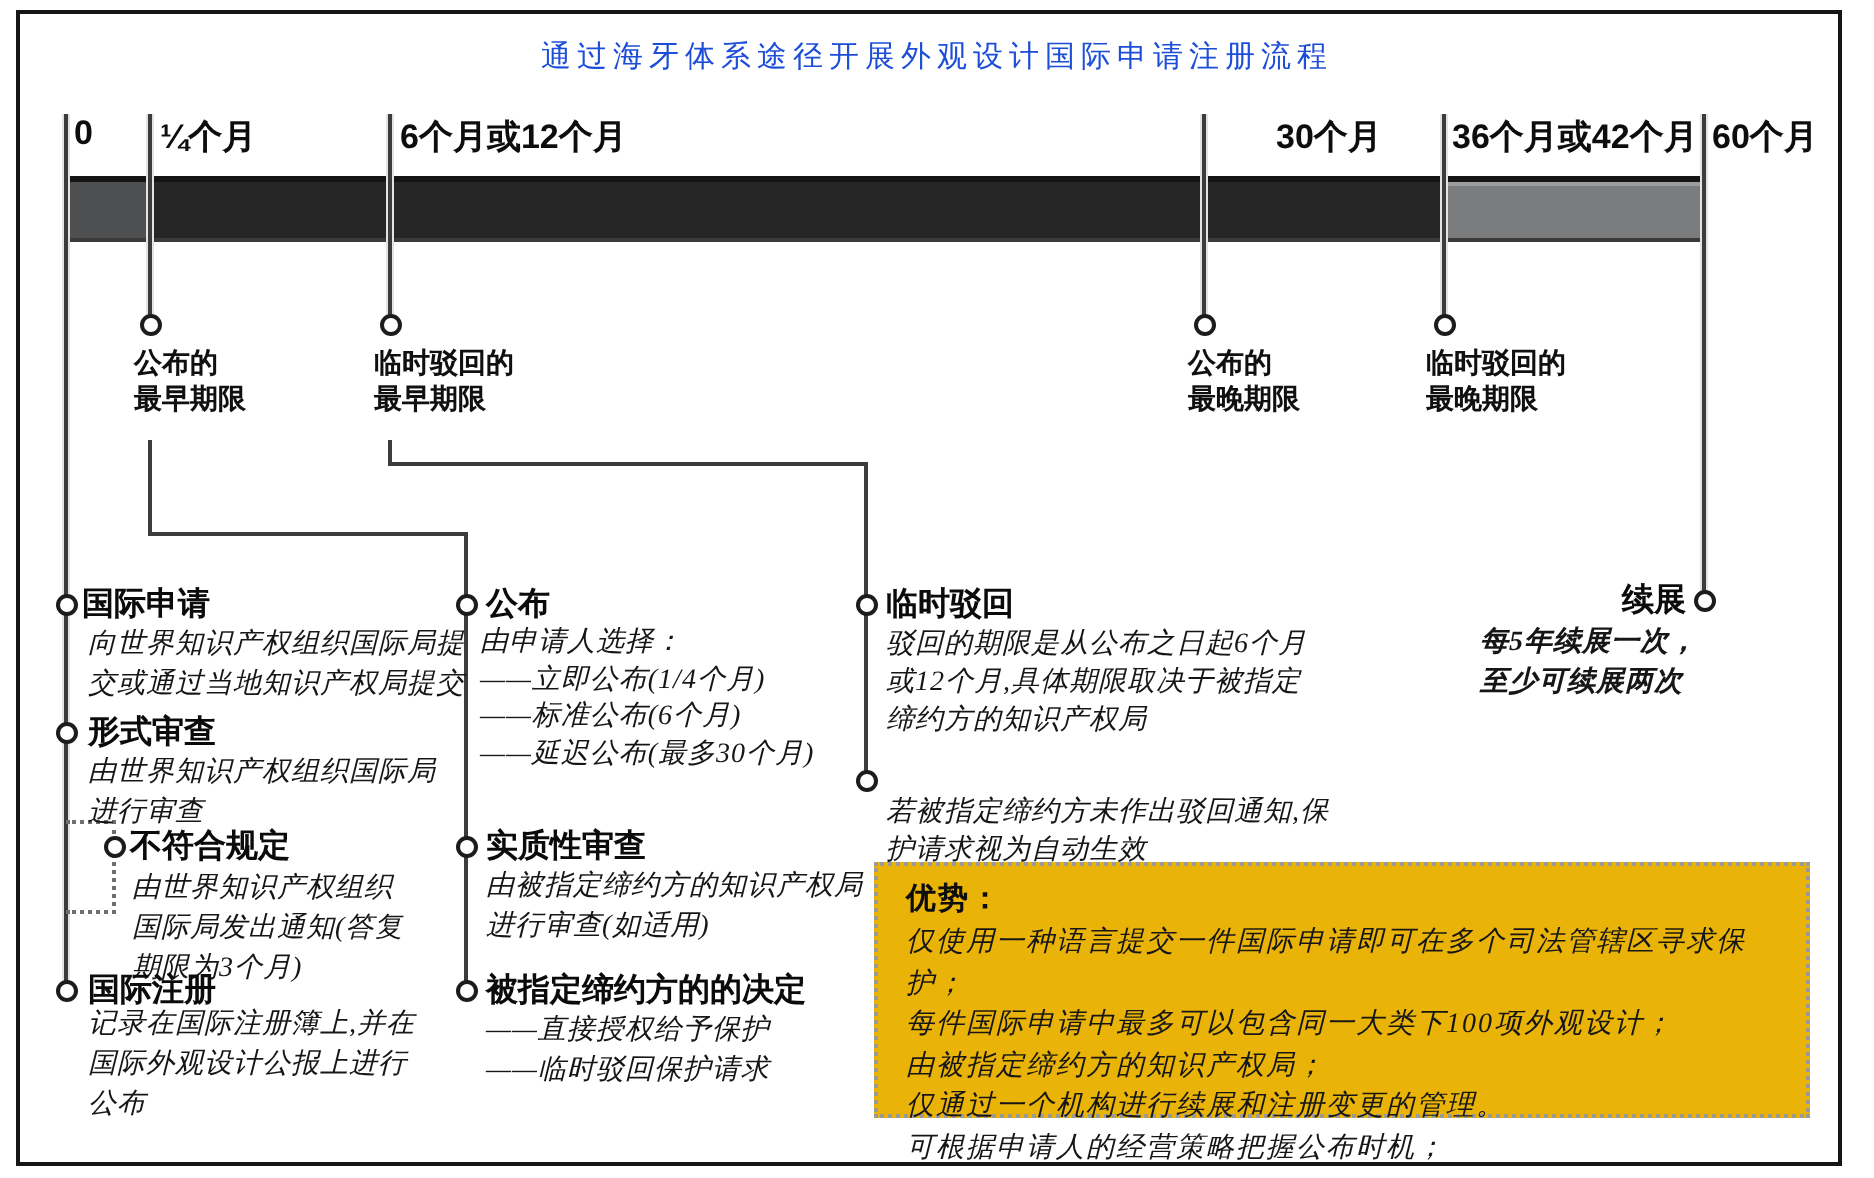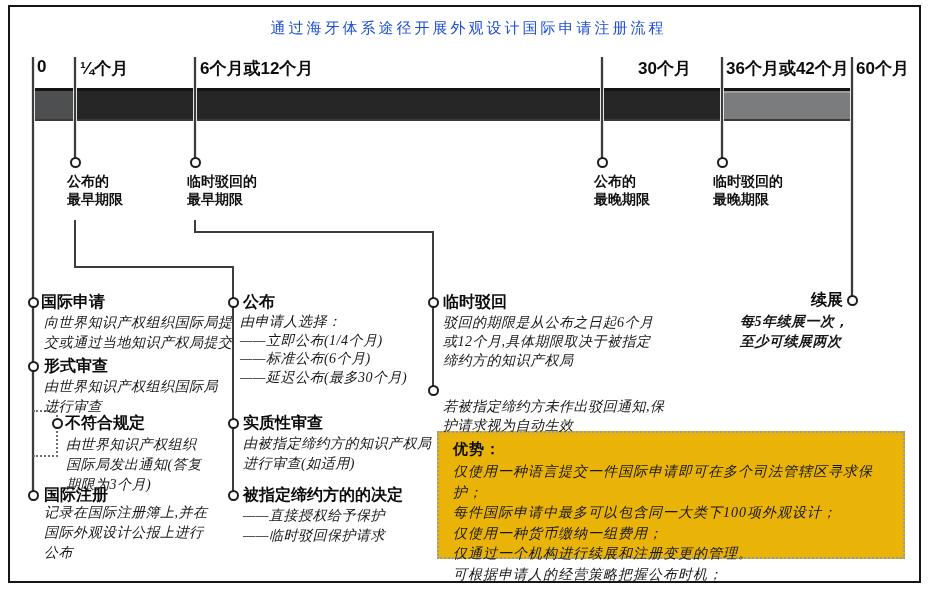--- a/index.html
+++ b/index.html
@@ -144,16 +144,16 @@
 
 <div class="circle" style="left:847px;top:295px;"></div>
 <div class="heading" style="left:755px;top:290px;width:88px;text-align:right;">续展</div>
 <div class="desc" style="left:740px;top:312px;font-weight:bold;">每5年续展一次，
 至少可续展两次</div>
 
 <div class="advbox">
   <div class="advtitle">优势：</div>
   <div class="advitem">仅使用一种语言提交一件国际申请即可在多个司法管辖区寻求保护；</div>
   <div class="advitem">每件国际申请中最多可以包含同一大类下100项外观设计；</div>
-  <div class="advitem">仅使用一种货币缴纳一组费用；</div>
+  <div class="advitem">由被指定缔约方的知识产权局；</div>
   <div class="advitem">仅通过一个机构进行续展和注册变更的管理。</div>
   <div class="advitem">可根据申请人的经营策略把握公布时机；</div>
 </div>
 
 </body></html>

